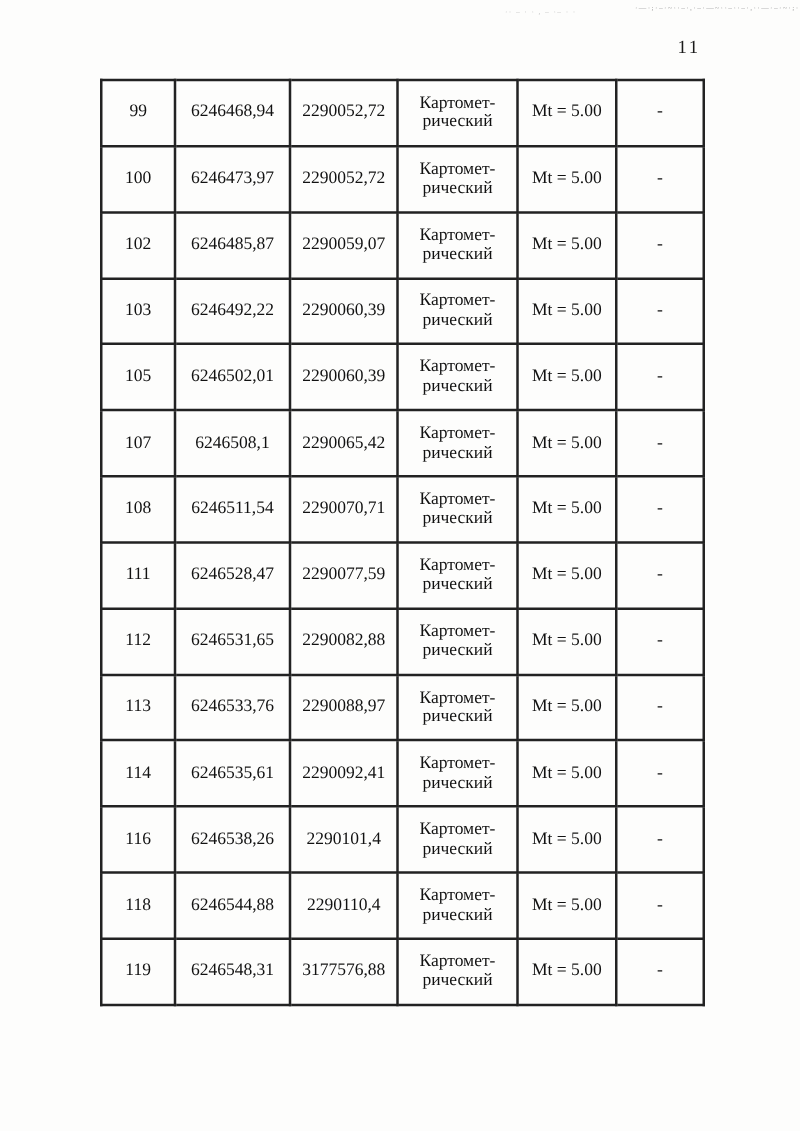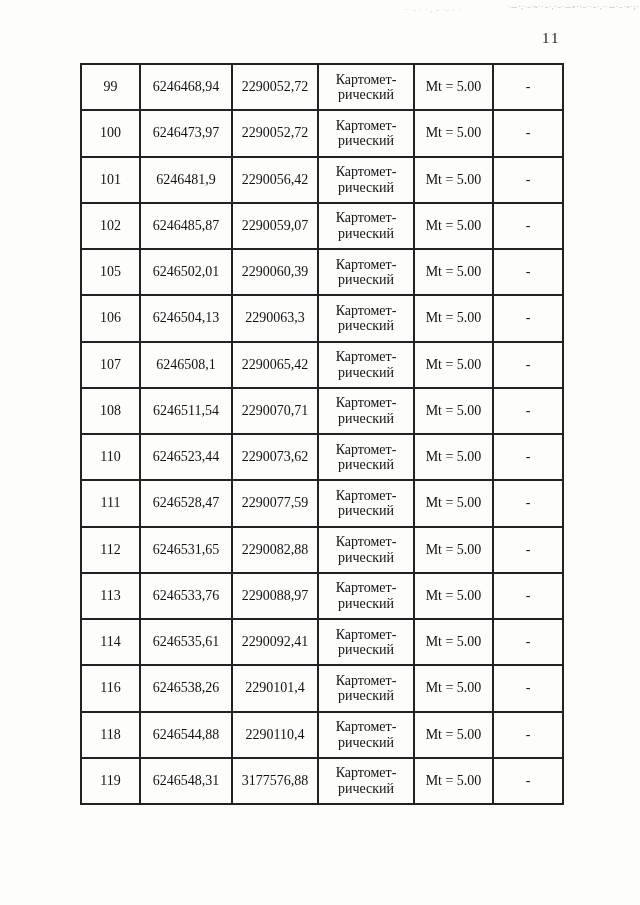--- a/index.html
+++ b/index.html
@@ -111,69 +111,58 @@
         <td class="c-x">6246473,97</td>
         <td class="c-y">2290052,72</td>
         <td class="c-method">
           <div>Картомет-</div>
           <div>рический</div>
         </td>
         <td class="c-mt">Mt = 5.00</td>
         <td class="c-dash">-</td>
       </tr>
 
-      <tr>
-        <td class="c-num">101</td>
-        <td class="c-x">6246481,9</td>
-        <td class="c-y">2290056,42</td>
-        <td class="c-method">
-          <div>Картомет-</div>
-          <div>рический</div>
-        </td>
-        <td class="c-mt">Mt = 5.00</td>
-        <td class="c-dash">-</td>
-      </tr>
 
       <tr>
         <td class="c-num">102</td>
         <td class="c-x">6246485,87</td>
         <td class="c-y">2290059,07</td>
         <td class="c-method">
           <div>Картомет-</div>
           <div>рический</div>
         </td>
         <td class="c-mt">Mt = 5.00</td>
         <td class="c-dash">-</td>
       </tr>
 
+      <tr>
+        <td class="c-num">103</td>
+        <td class="c-x">6246492,22</td>
+        <td class="c-y">2290060,39</td>
+        <td class="c-method">
+          <div>Картомет-</div>
+          <div>рический</div>
+        </td>
+        <td class="c-mt">Mt = 5.00</td>
+        <td class="c-dash">-</td>
+      </tr>
 
 
       <tr>
         <td class="c-num">105</td>
         <td class="c-x">6246502,01</td>
         <td class="c-y">2290060,39</td>
         <td class="c-method">
           <div>Картомет-</div>
           <div>рический</div>
         </td>
         <td class="c-mt">Mt = 5.00</td>
         <td class="c-dash">-</td>
       </tr>
 
-      <tr>
-        <td class="c-num">106</td>
-        <td class="c-x">6246504,13</td>
-        <td class="c-y">2290063,3</td>
-        <td class="c-method">
-          <div>Картомет-</div>
-          <div>рический</div>
-        </td>
-        <td class="c-mt">Mt = 5.00</td>
-        <td class="c-dash">-</td>
-      </tr>
 
       <tr>
         <td class="c-num">107</td>
         <td class="c-x">6246508,1</td>
         <td class="c-y">2290065,42</td>
         <td class="c-method">
           <div>Картомет-</div>
           <div>рический</div>
         </td>
         <td class="c-mt">Mt = 5.00</td>
@@ -186,31 +175,20 @@
         <td class="c-y">2290070,71</td>
         <td class="c-method">
           <div>Картомет-</div>
           <div>рический</div>
         </td>
         <td class="c-mt">Mt = 5.00</td>
         <td class="c-dash">-</td>
       </tr>
 
 
-      <tr>
-        <td class="c-num">110</td>
-        <td class="c-x">6246523,44</td>
-        <td class="c-y">2290073,62</td>
-        <td class="c-method">
-          <div>Картомет-</div>
-          <div>рический</div>
-        </td>
-        <td class="c-mt">Mt = 5.00</td>
-        <td class="c-dash">-</td>
-      </tr>
 
       <tr>
         <td class="c-num">111</td>
         <td class="c-x">6246528,47</td>
         <td class="c-y">2290077,59</td>
         <td class="c-method">
           <div>Картомет-</div>
           <div>рический</div>
         </td>
         <td class="c-mt">Mt = 5.00</td>

